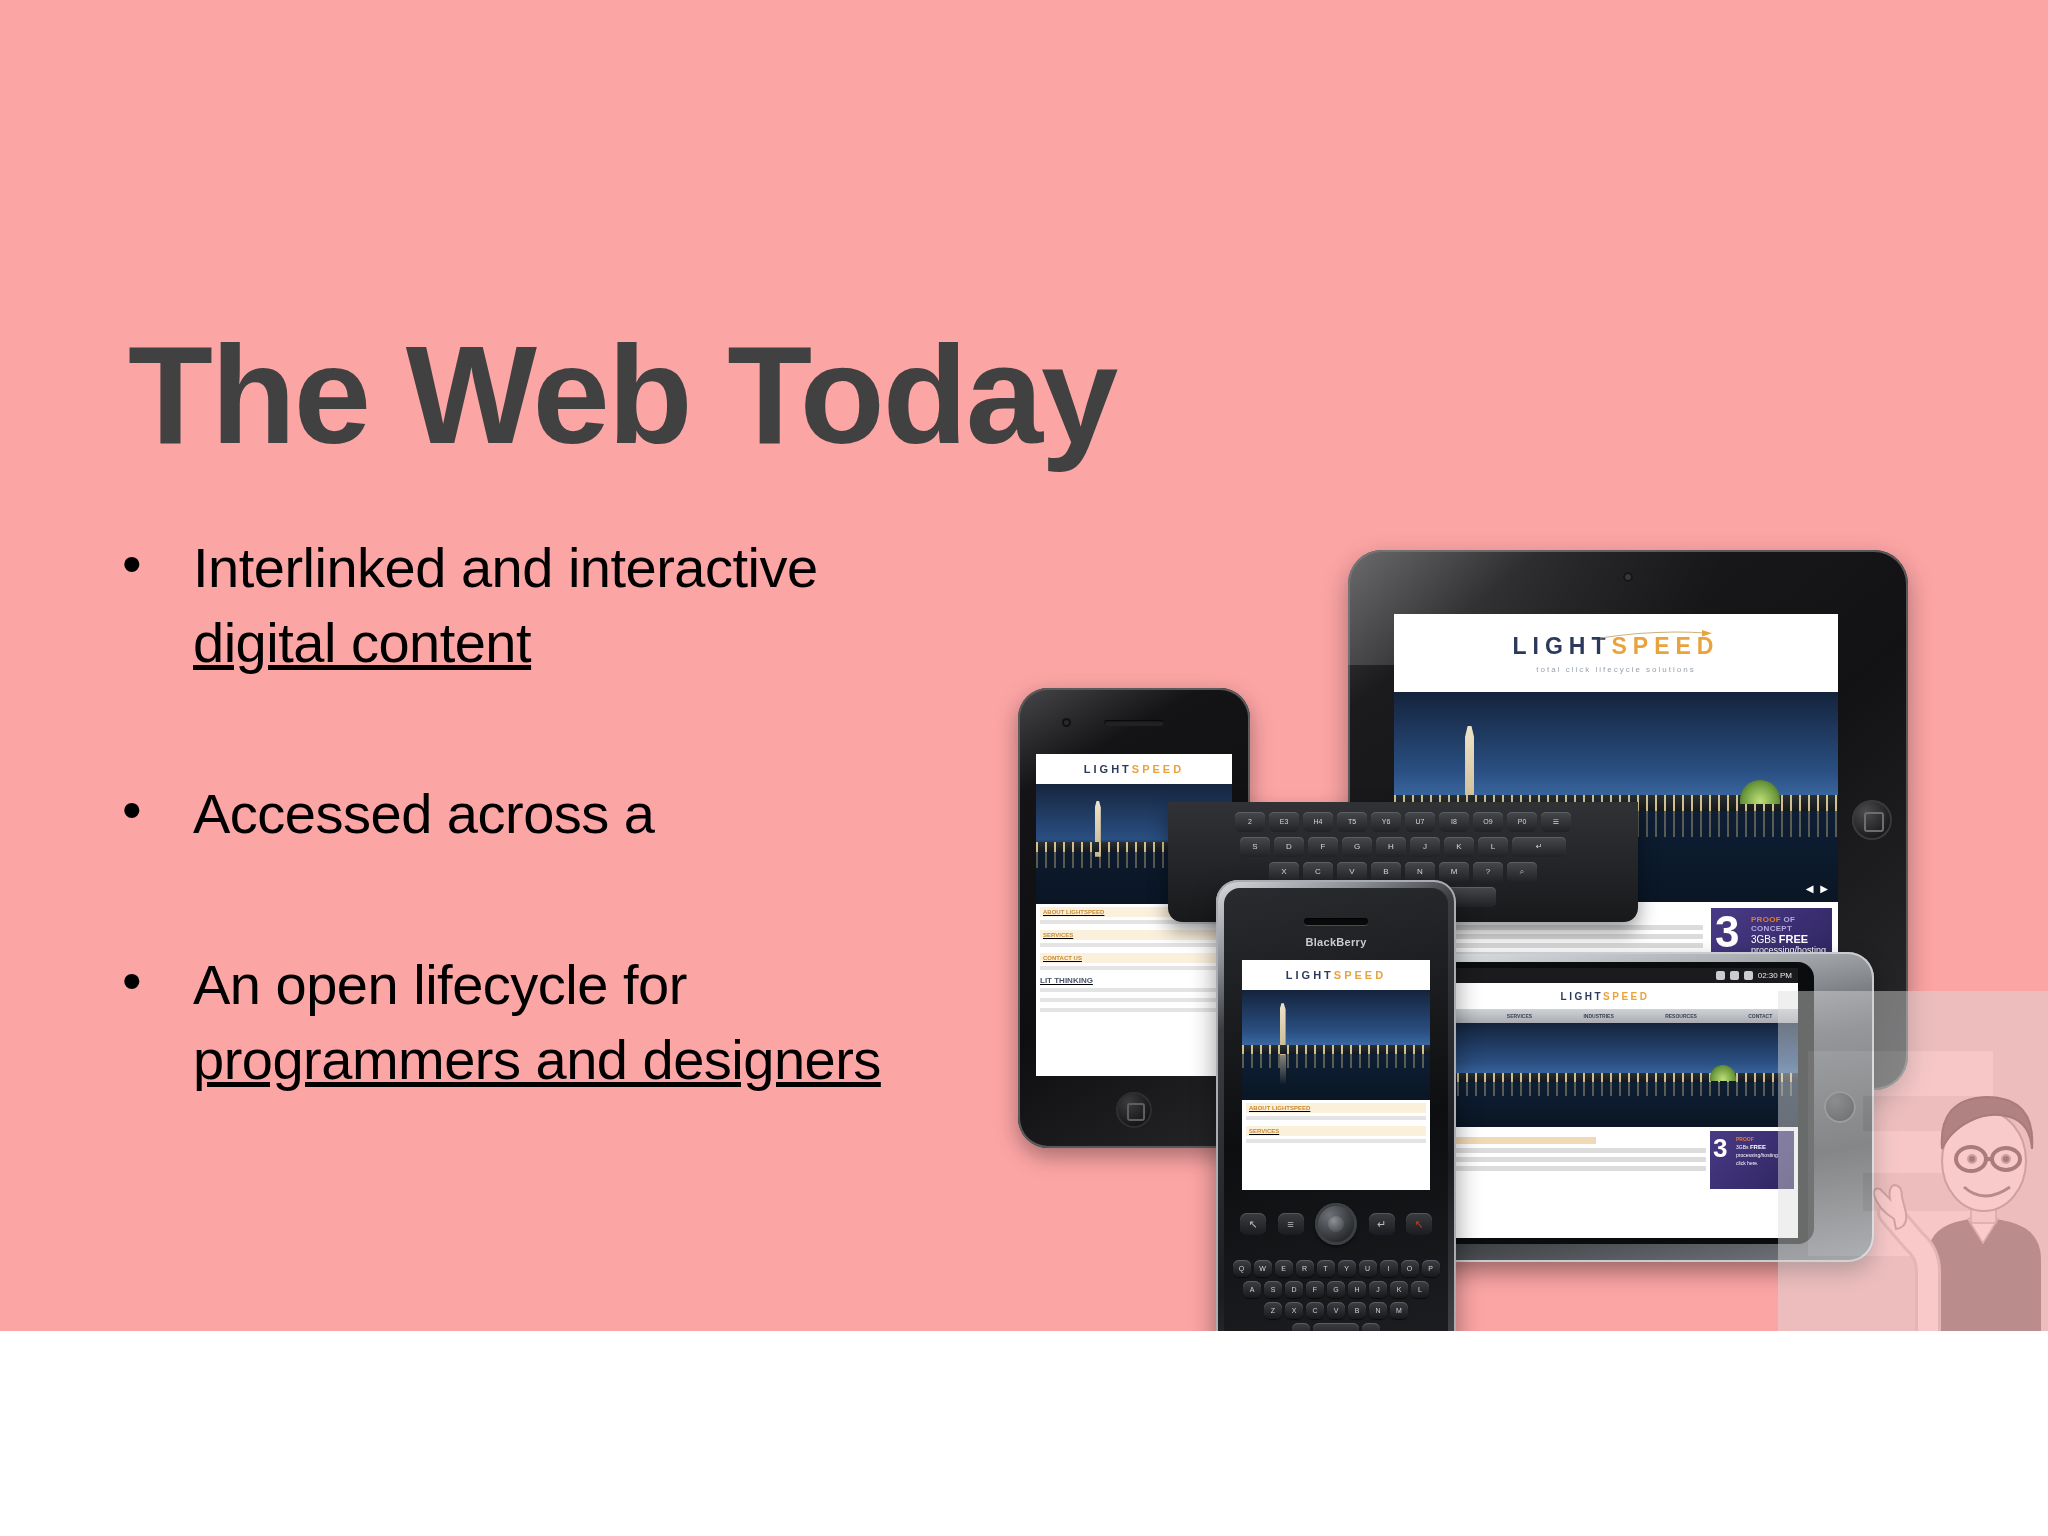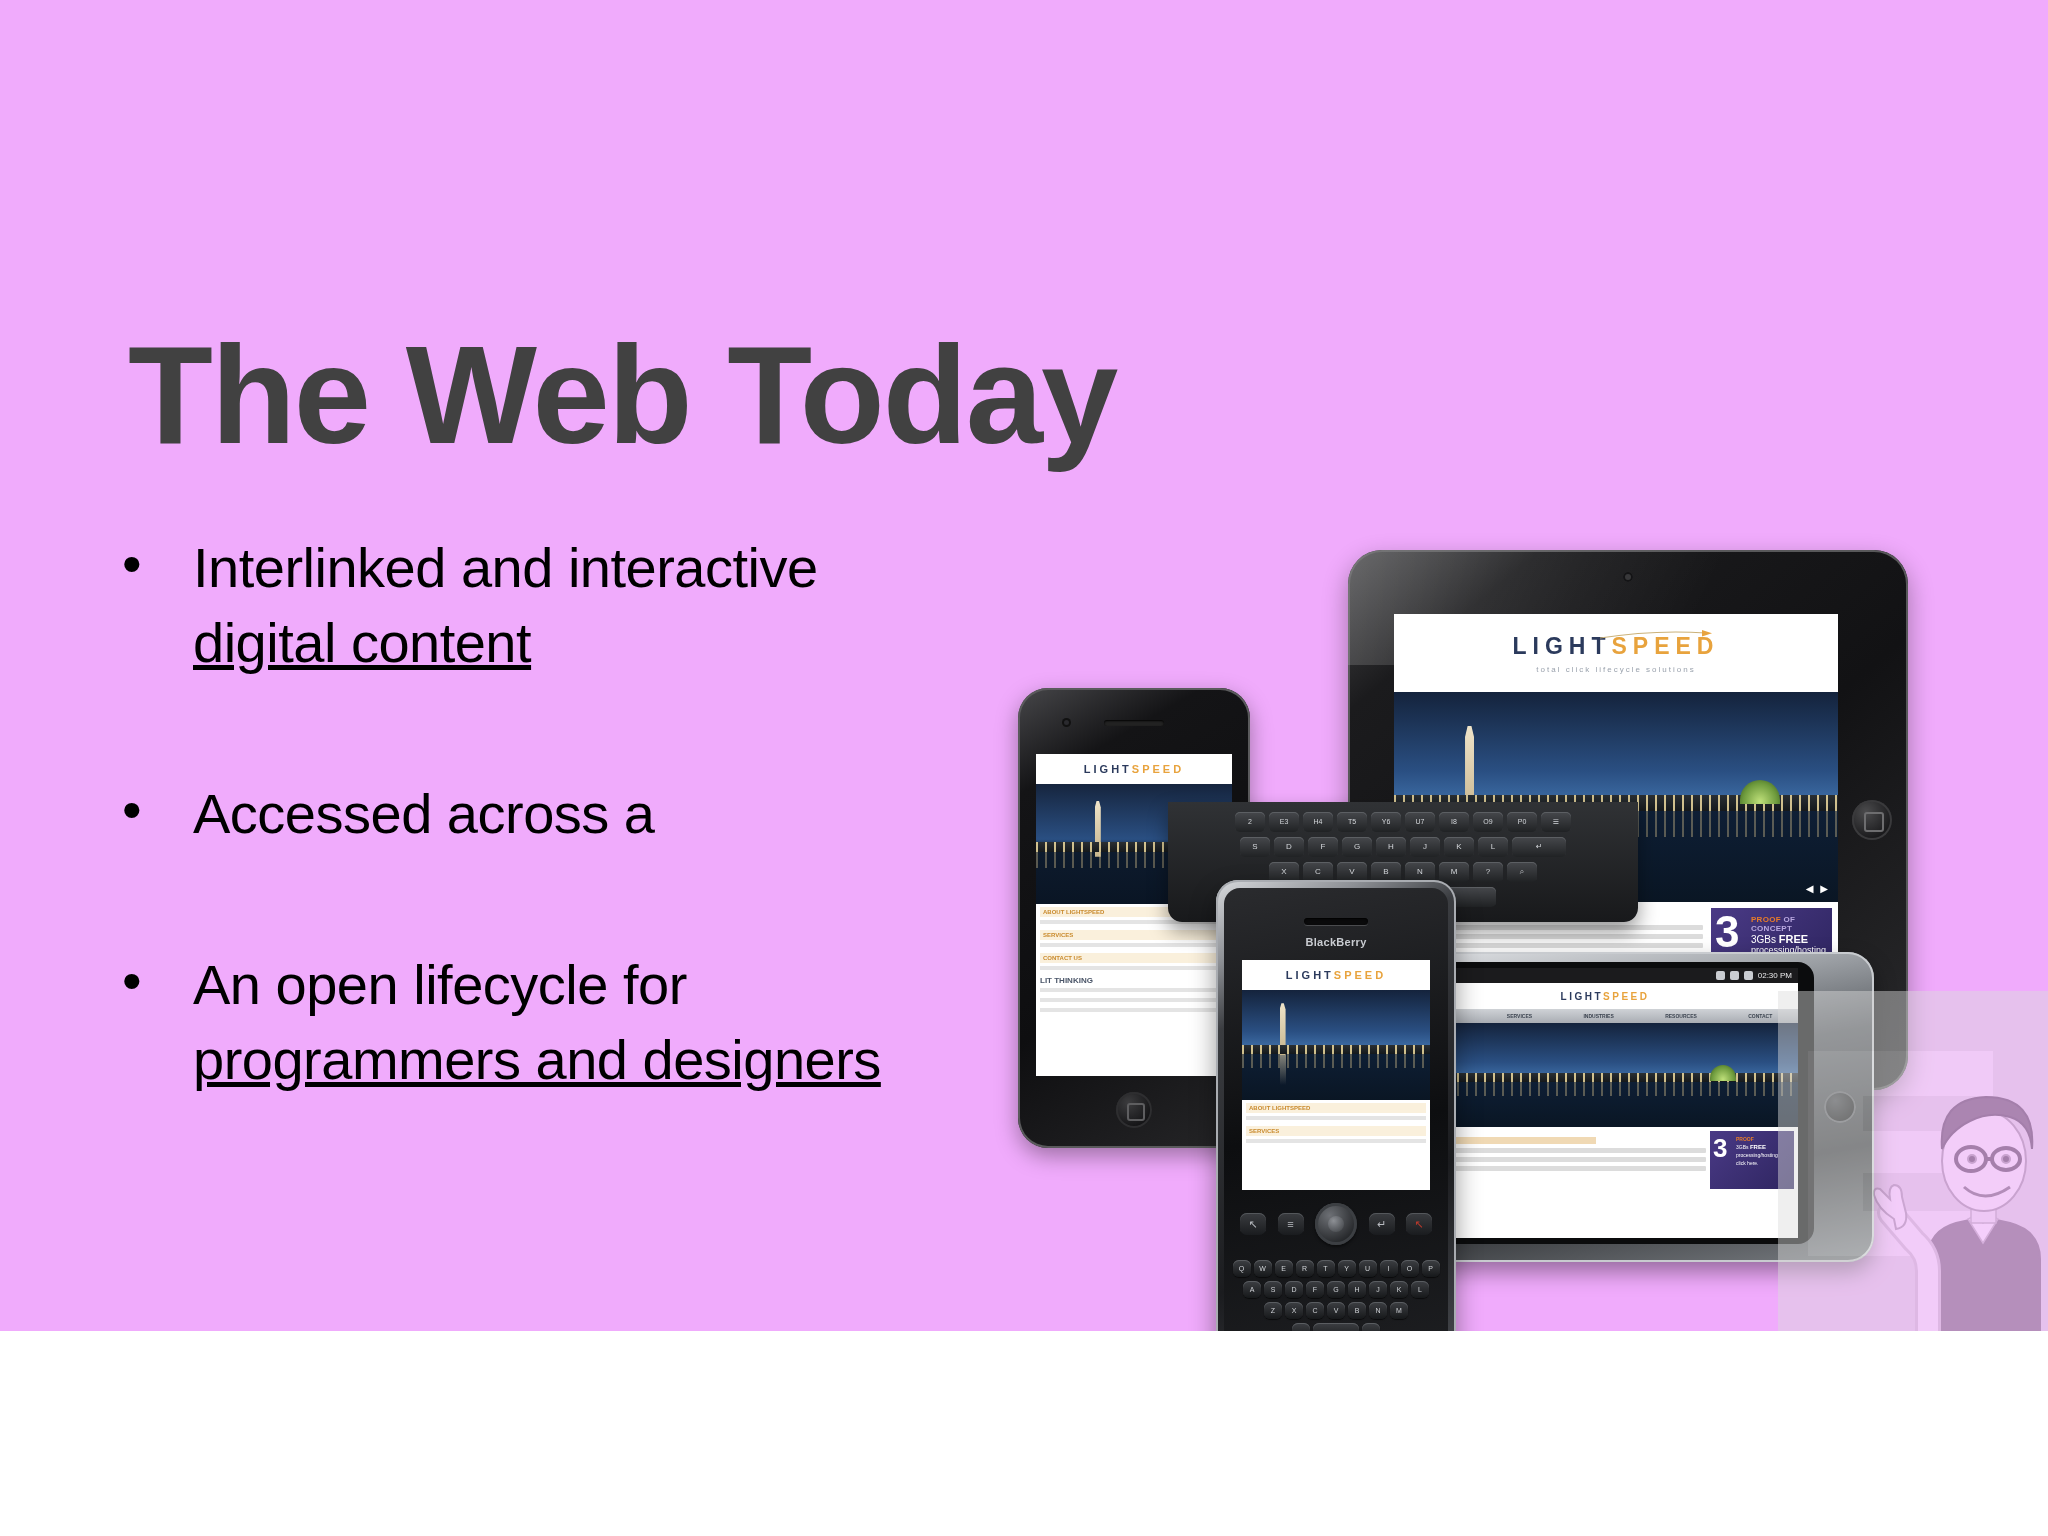--- a/index.html
+++ b/index.html
@@ -8,21 +8,21 @@
     padding: 0;
     background: #ffffff;
   }
   body {
     font-family: "Liberation Sans", sans-serif;
   }
   .slide {
     position: relative;
     width: 2048px;
     height: 1331px;
-    background: #f0abfc;
+    background: #fca5a5;
     overflow: hidden;
   }
 
   
   .slide-title {
     position: absolute;
     left: 128px;
     top: 232px;
     font-size: 139px;
     font-weight: bold;
@@ -236,21 +236,21 @@
     border:2px solid #5e5e60; border-radius:3px;
   }
   .mini-site { font-size: 6px; height: 100%; background:#fff; position:relative; }
   .mini-logobar { height: 30px; background:#fff; display:flex; align-items:center; justify-content:center; }
   .mini-logo { font-size: 11px; letter-spacing: 3px; font-weight:bold; color:#2b3a5c; }
   .mini-logo .sp { color: #e8a33d; }
   .mini-hero {
     position:relative; height: 120px; overflow:hidden;
     background: linear-gradient(180deg,#16253e 0%, #2a4f82 46%, #0d1b2e 55%, #0a1524 100%);
   }
-  .mini-sections { padding: 3px 4px; }
+  .mini-sections { padding: 3px 4px; text-decoration: underline; }
   .sec-head { font-size: 6px; color:#c98a2c; font-weight:bold; background:#faf0dc; padding:2px 3px; }
   .sec-body { height:4px; background:#e4e4e4; margin: 3px 0 6px; }
   .lit-head { font-size: 8px; color:#4a5568; font-weight:bold; margin: 6px 0 2px; }
 
   
   .blackberry {
     left: 198px; top: 360px; width: 240px; height: 555px;
     border-radius: 22px;
     background: linear-gradient(150deg,#d8dadd 0%, #8e9196 12%, #3b3d41 22%, #1b1c1f 60%, #55585d 100%);
     box-shadow: 0 12px 26px rgba(0,0,0,.4), inset 0 0 0 2px #a9acb1;

